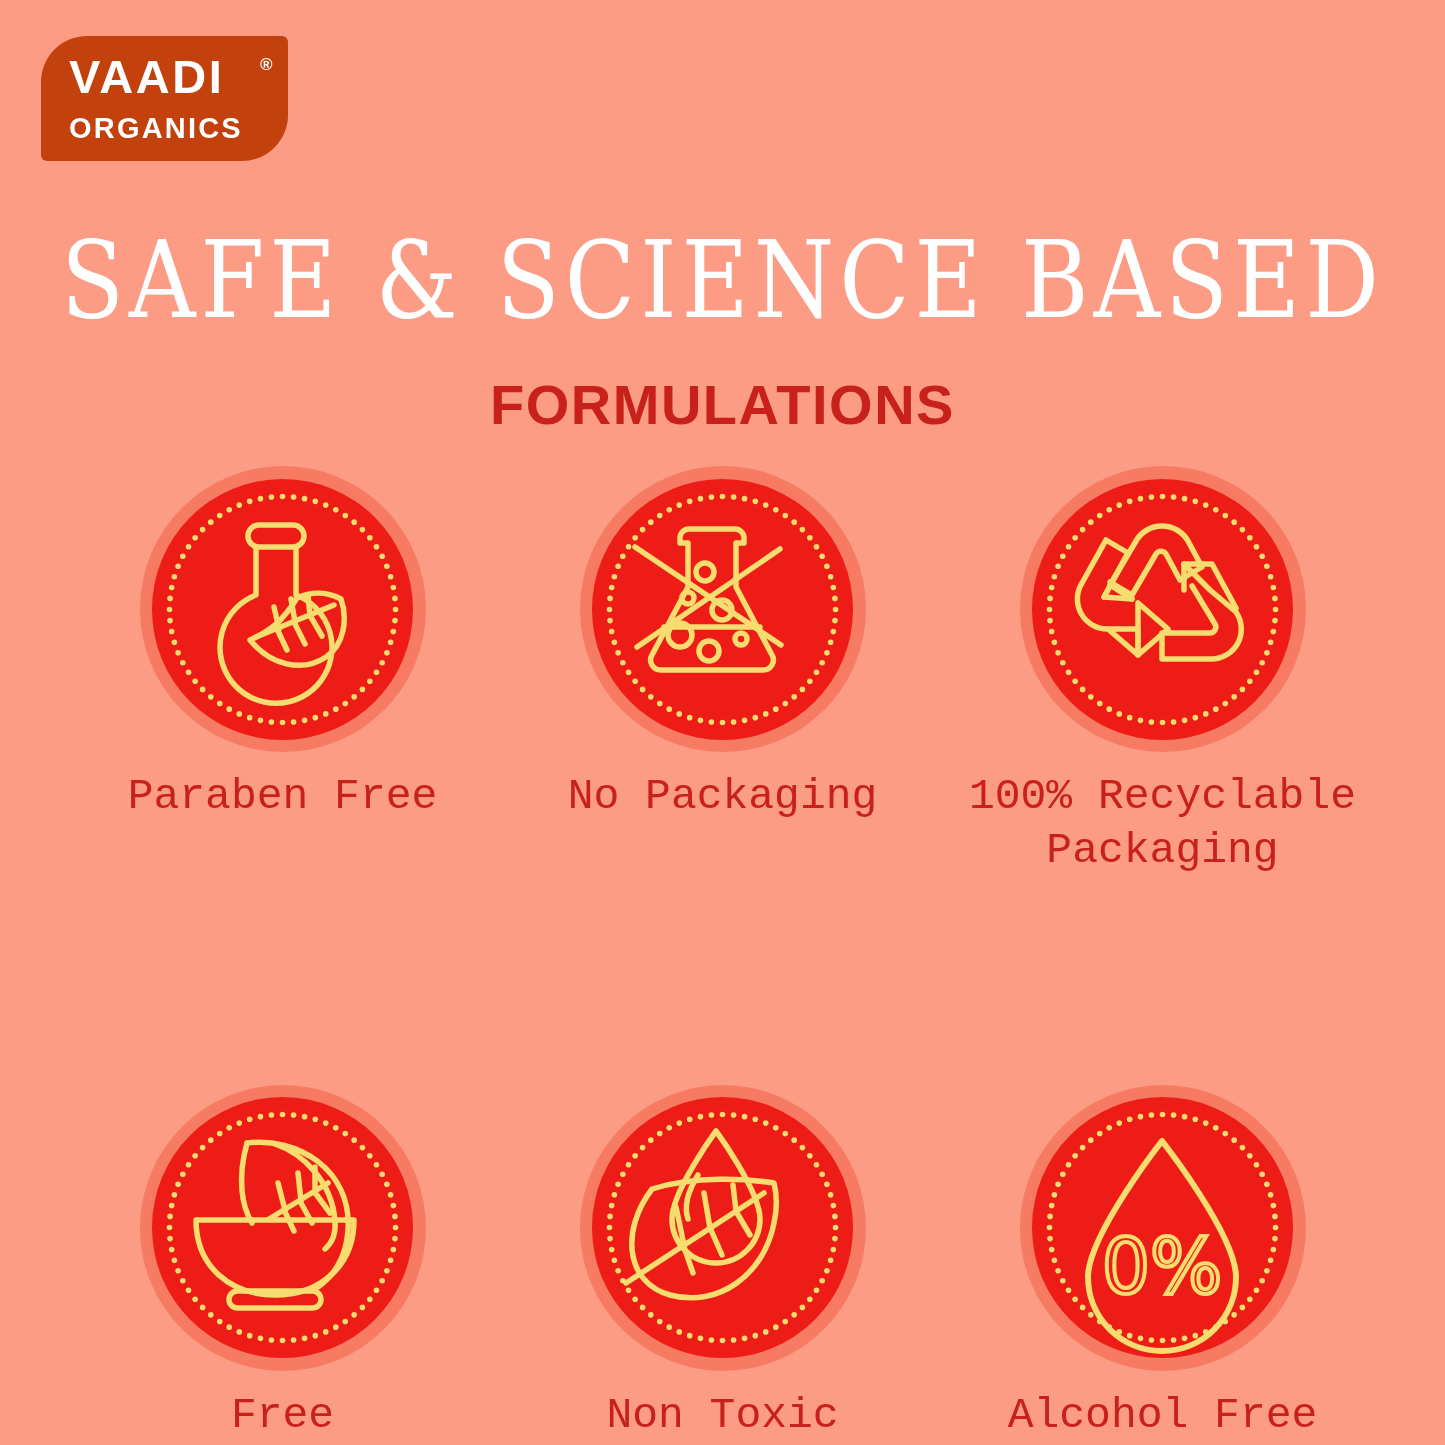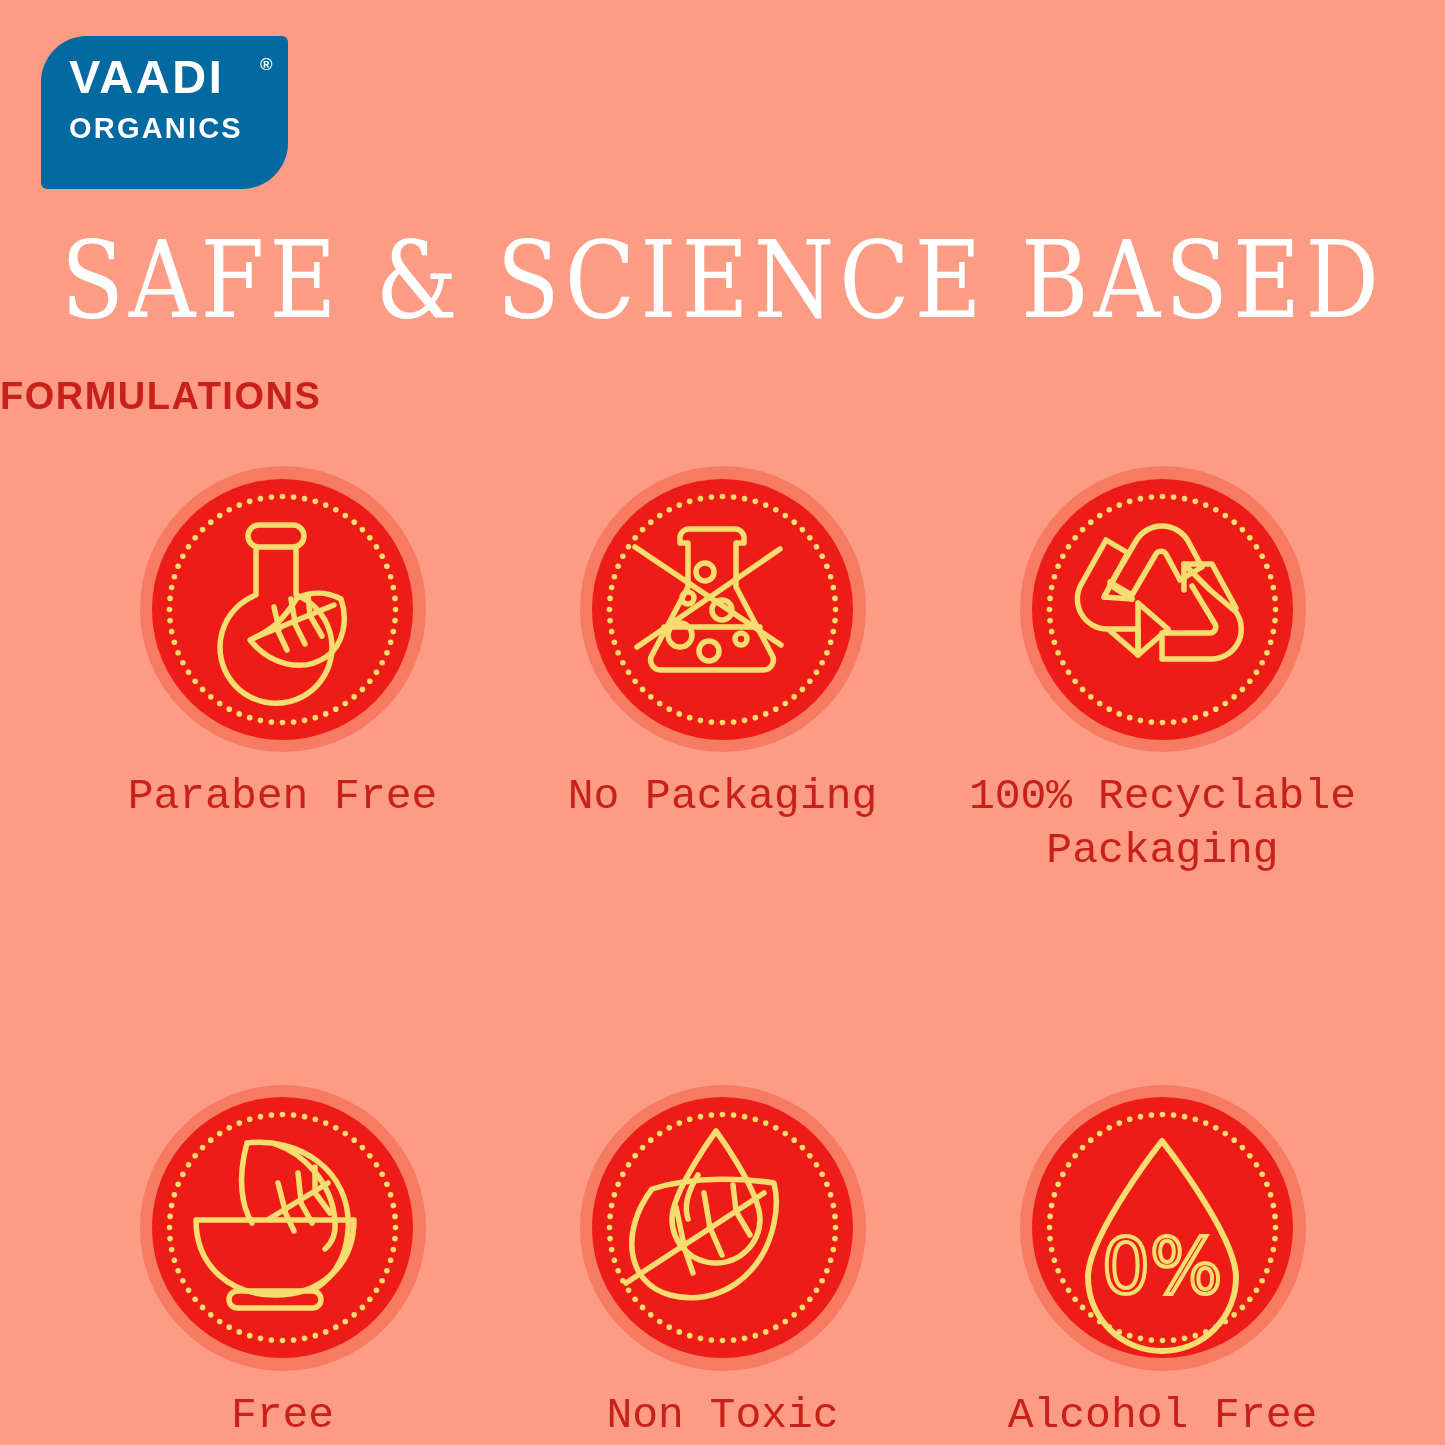--- a/index.html
+++ b/index.html
@@ -14,22 +14,22 @@
     overflow: hidden;
     position: relative;
   }
 
   
   .logo-badge {
     position: absolute;
     left: 41px;
     top: 36px;
     width: 247px;
-    height: 153px;
-    background: #0369a1;
+    height: 125px;
+    background: #c2410c;
     border-radius: 46px 6px 46px 6px;
     box-sizing: border-box;
   }
   .logo-word {
     position: absolute;
     left: 28px;
     top: 17px;
     color: #FFFFFF;
     font-size: 47px;
     font-weight: 700;
@@ -72,23 +72,23 @@
     line-height: 1;
     white-space: nowrap;
     transform: scaleY(1.16);
     transform-origin: center top;
   }
   .subhead {
     position: absolute;
     left: 0;
     top: 377px;
     width: 1445px;
-    text-align: left;
+    text-align: center;
     color: #C8201A;
-    font-size: 38px;
+    font-size: 56px;
     font-weight: 700;
     letter-spacing: 1.5px;
     line-height: 1;
     white-space: nowrap;
   }
 
   
   .grid {
     position: absolute;
     left: 0;

